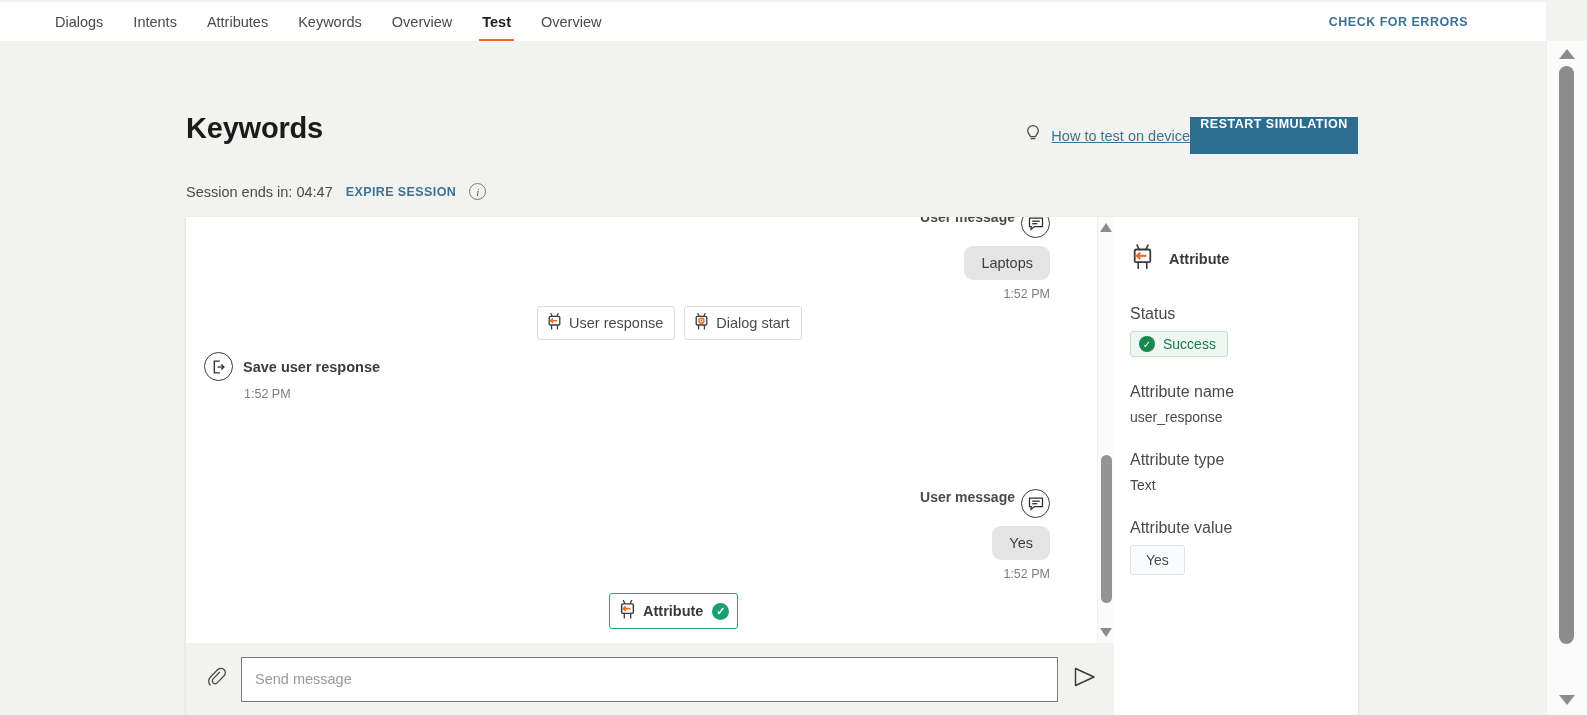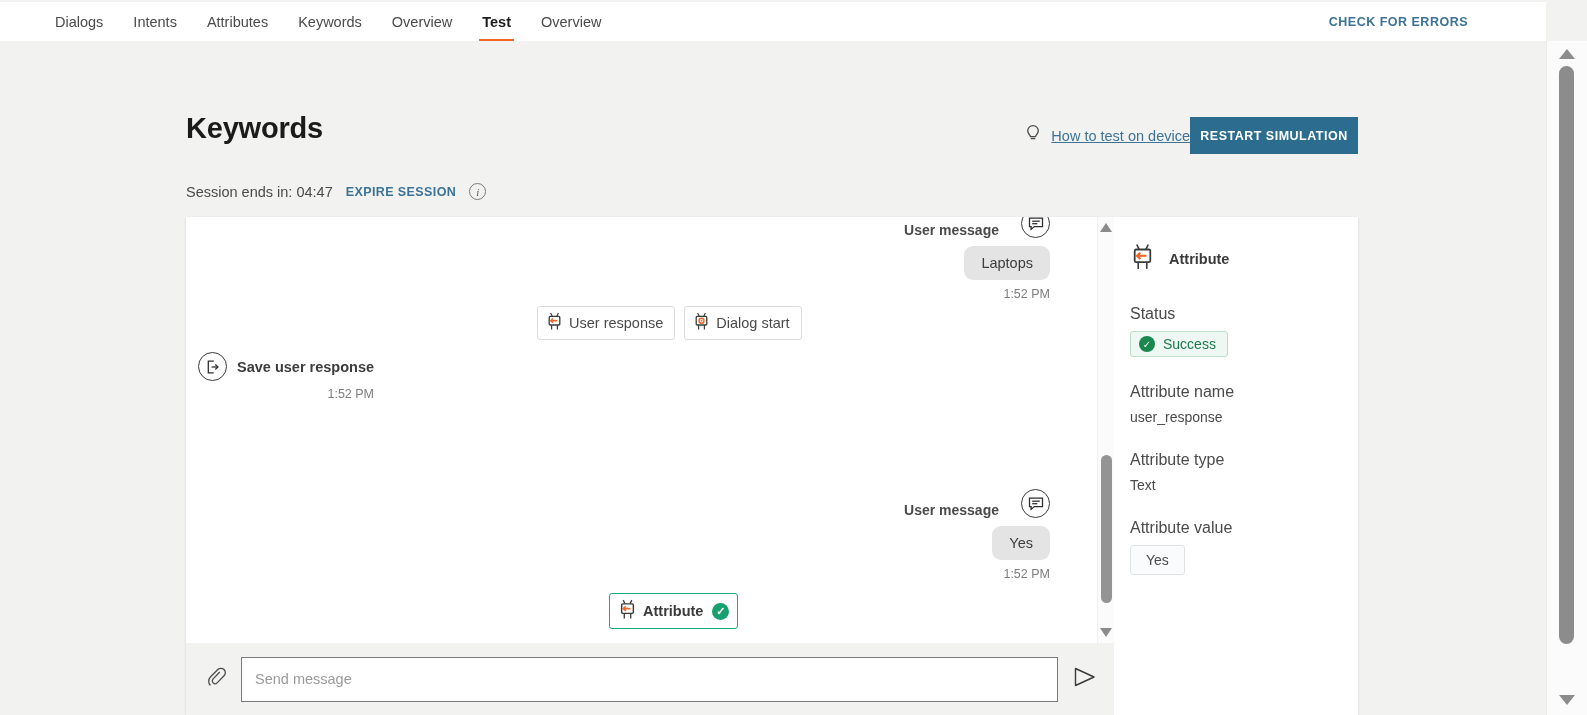--- a/index.html
+++ b/index.html
@@ -89,21 +89,21 @@
   .howto .lbl {
     font-size: 14.5px; color: #3b7396;
     text-decoration: underline;
   }
   .restart-btn {
     position: absolute; right: 188px; top: 76px;
     width: 168px; height: 37px;
     background: #2c6d8f;
     color: #ffffff;
     font-size: 12.5px; font-weight: bold; letter-spacing: .5px;
-    display: flex; align-items: center; justify-content: center;
+    display: flex; align-items: flex-start; justify-content: center;
     cursor: pointer;
     border: none;
     font-family: "Liberation Sans", sans-serif;
   }
 
   
   .sim-card {
     position: absolute; left: 186px; top: 176px;
     width: 1172px; height: 498px;
     background: #ffffff;
@@ -121,22 +121,22 @@
     position: relative;
     width: 928px; height: 426px;
     overflow: hidden;
     background: #ffffff;
   }
   .chat-inner { position: relative; width: 910px; height: 560px; }
 
   
   .msg-right { position: absolute; right: 46px; text-align: right; }
   .msg-head {
-    display: flex; align-items: flex-end; justify-content: flex-end;
-    gap: 22px;
+    display: flex; align-items: flex-start; justify-content: flex-end;
+    gap: 6px;
     font-size: 14px; font-weight: bold; color: #4a4a4a;
   }
   .circ-ico {
     width: 29px; height: 29px; border-radius: 50%;
     border: 1.5px solid #3a3a3a;
     display: flex; align-items: center; justify-content: center;
     background: #fff; flex: none;
   }
   .bubble-gray {
     display: inline-block;
@@ -166,21 +166,21 @@
     padding-right: 8px;
   }
   .chk {
     width: 17px; height: 17px; border-radius: 50%;
     background: #18a06f; color: #fff;
     display: flex; align-items: center; justify-content: center;
     font-size: 11px; flex: none; margin-left: 3px;
   }
 
   
-  .bot-block { position: absolute; left: 12px; text-align: right; }
+  .bot-block { position: absolute; left: 18px; }
   .bot-head { display: flex; align-items: center; gap: 10px; }
   .bot-head .lbl { font-size: 14.5px; font-weight: bold; color: #3c3c3c; }
   .bot-bubble {
     margin-left: 40px; margin-top: 8px;
     display: inline-block;
     background: #f4f4f2;
     border-radius: 7px;
     padding: 10px 17px;
     font-size: 14.5px; color: #4a4a4a;
     line-height: 1.6;

